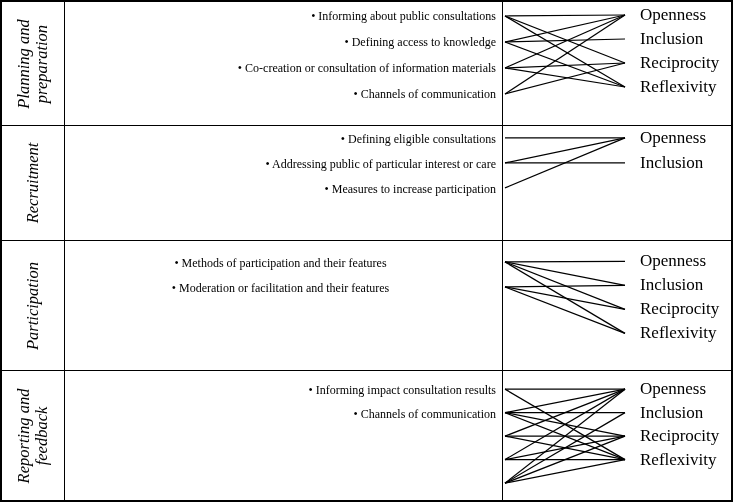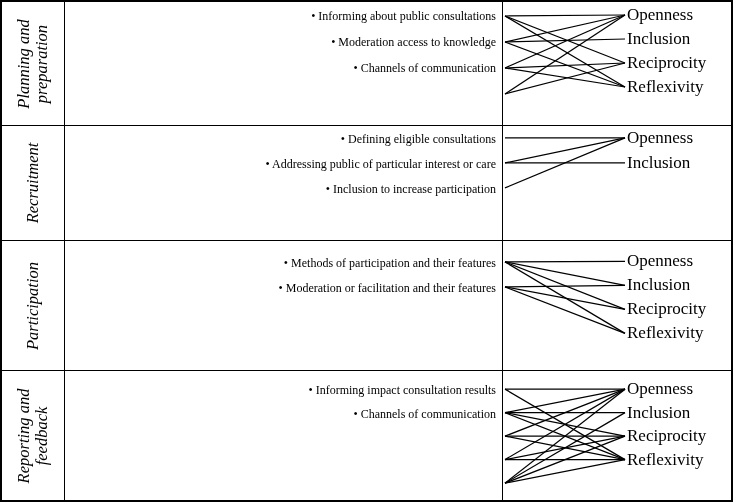--- a/index.html
+++ b/index.html
@@ -42,37 +42,38 @@
     text-align: right;
     padding-right: 6px;
     font-size: 12px;
   }
   .bullet-item { white-space: nowrap; }
 
   .cell-network { position: relative; flex: 1 1 auto; }
   .net-svg { position: absolute; left: 0; top: 0; }
   .value-label {
     position: absolute;
-    left: 124px;
+    left: 137px;
     font-size: 17px;
     white-space: nowrap;
   }
 </style>
 </head>
 <body>
 
 <div class="figure">
     <div class="row" style="height: 123px;">
       <div class="cell-phase">
         <span class="phase-label" style="color: rgb(0, 0, 0);">Planning and
 preparation</span>
       </div>
       <div class="cell-bullets" style="padding-top: 1px;">
         <div class="bullet-item" style="line-height: 26px;">• Informing about public consultations</div>
-        <div class="bullet-item" style="line-height: 26px;">• Moderation access to knowledge</div>
+        <div class="bullet-item" style="line-height: 26px;">• Defining access to knowledge</div>
+        <div class="bullet-item" style="line-height: 26px;">• Co-creation or consultation of information materials</div>
         <div class="bullet-item" style="line-height: 26px;">• Channels of communication</div>
       </div>
       <div class="cell-network">
         <svg class="net-svg" width="228" height="123">
           <line x1="2" y1="14" x2="122" y2="13" stroke="#000000" stroke-width="1.25"></line>
           <line x1="2" y1="14" x2="122" y2="61" stroke="#000000" stroke-width="1.25"></line>
           <line x1="2" y1="14" x2="122" y2="85" stroke="#000000" stroke-width="1.25"></line>
           <line x1="2" y1="40" x2="122" y2="13" stroke="#000000" stroke-width="1.25"></line>
           <line x1="2" y1="40" x2="122" y2="37" stroke="#000000" stroke-width="1.25"></line>
           <line x1="2" y1="40" x2="122" y2="85" stroke="#000000" stroke-width="1.25"></line>
@@ -88,38 +89,38 @@
         <span class="value-label" style="top: 73px; line-height: 24px;">Reflexivity</span>
       </div>
     </div>
     <div class="row" style="height: 115px;">
       <div class="cell-phase">
         <span class="phase-label" style="color: rgb(0, 0, 0);">Recruitment</span>
       </div>
       <div class="cell-bullets" style="padding-top: 1px;">
         <div class="bullet-item" style="line-height: 25px;">• Defining eligible consultations</div>
         <div class="bullet-item" style="line-height: 25px;">• Addressing public of particular interest or care</div>
-        <div class="bullet-item" style="line-height: 25px;">• Inclusion to increase participation</div>
+        <div class="bullet-item" style="line-height: 25px;">• Measures to increase participation</div>
       </div>
       <div class="cell-network">
         <svg class="net-svg" width="228" height="113.4">
           <line x1="2" y1="11.9" x2="122" y2="11.9" stroke="#000000" stroke-width="1.25"></line>
           <line x1="2" y1="36.9" x2="122" y2="11.9" stroke="#000000" stroke-width="1.25"></line>
           <line x1="2" y1="36.9" x2="122" y2="36.9" stroke="#000000" stroke-width="1.25"></line>
           <line x1="2" y1="61.9" x2="122" y2="11.9" stroke="#000000" stroke-width="1.25"></line>
         </svg>
         <span class="value-label" style="top: -0.6px; line-height: 25px;">Openness</span>
         <span class="value-label" style="top: 24.4px; line-height: 25px;">Inclusion</span>
       </div>
     </div>
     <div class="row" style="height: 130px;">
       <div class="cell-phase">
         <span class="phase-label" style="color: rgb(0, 0, 0);">Participation</span>
       </div>
-      <div class="cell-bullets" style="padding-top: 10px;">
+      <div class="cell-bullets" style="padding-top: 10px; text-align: center;">
         <div class="bullet-item" style="line-height: 25px;">• Methods of participation and their features</div>
         <div class="bullet-item" style="line-height: 25px;">• Moderation or facilitation and their features</div>
       </div>
       <div class="cell-network">
         <svg class="net-svg" width="228" height="128.4">
           <line x1="2" y1="20.9" x2="122" y2="20.4" stroke="#000000" stroke-width="1.25"></line>
           <line x1="2" y1="20.9" x2="122" y2="44.4" stroke="#000000" stroke-width="1.25"></line>
           <line x1="2" y1="20.9" x2="122" y2="68.4" stroke="#000000" stroke-width="1.25"></line>
           <line x1="2" y1="20.9" x2="122" y2="92.4" stroke="#000000" stroke-width="1.25"></line>
           <line x1="2" y1="45.9" x2="122" y2="44.4" stroke="#000000" stroke-width="1.25"></line>

